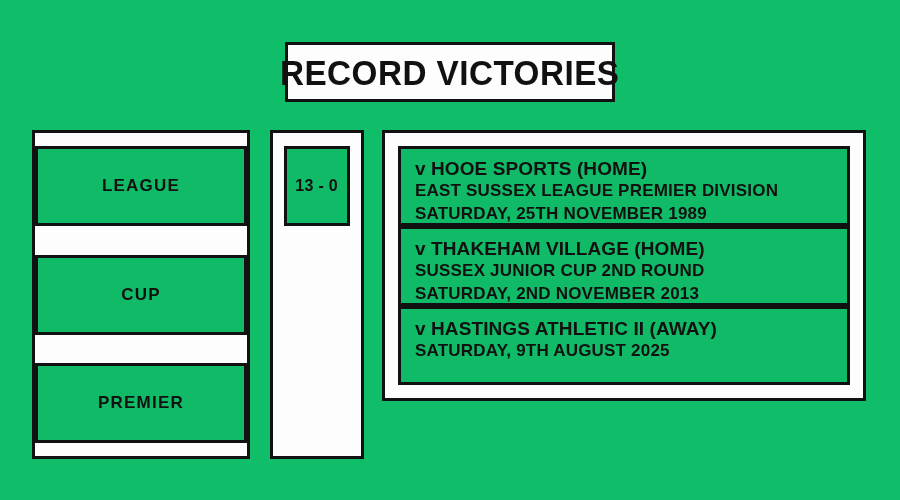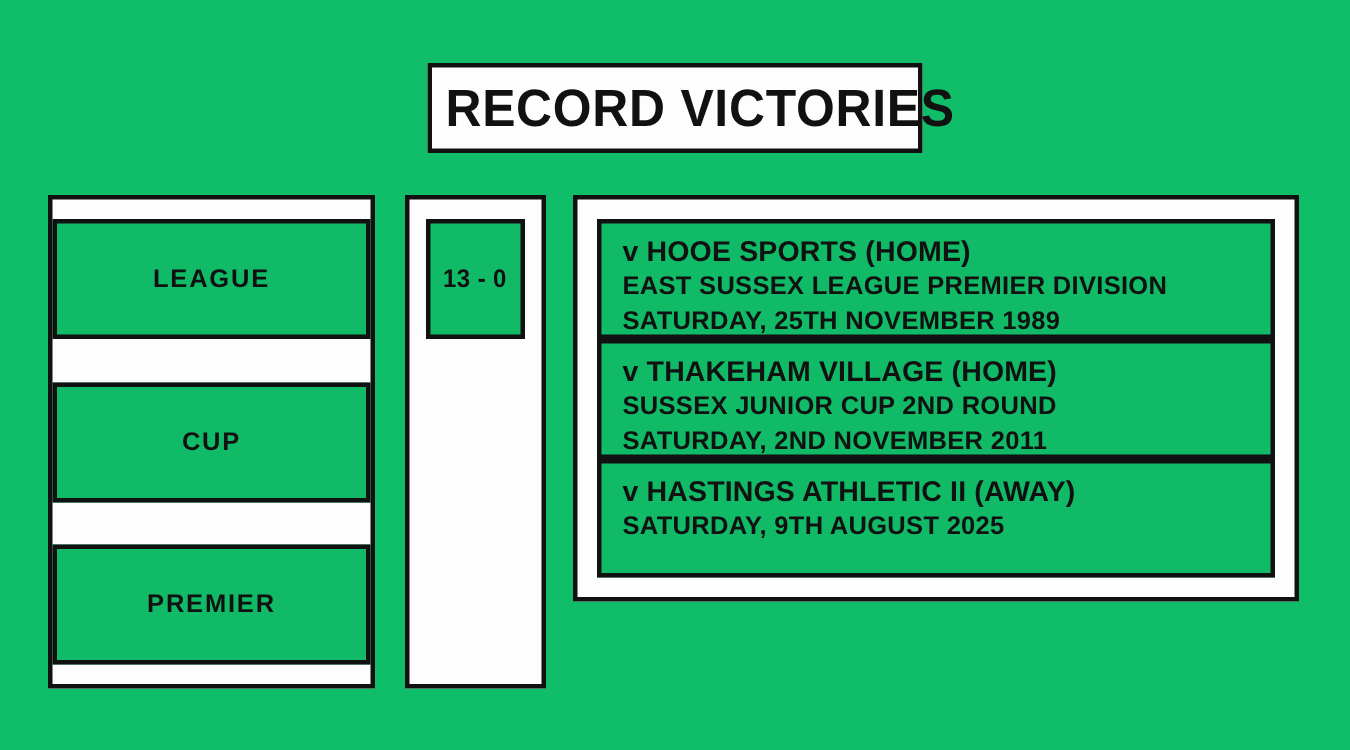--- a/index.html
+++ b/index.html
@@ -20,21 +20,21 @@
     position: absolute;
     left: 285px;
     top: 42px;
     width: 330px;
     height: 60px;
     background: #fdfdfd;
     border: 3px solid #111111;
     box-sizing: border-box;
     display: flex;
     align-items: center;
-    justify-content: flex-start;
+    justify-content: center;
   }
   #title-text {
     font-family: "Liberation Sans", sans-serif;
     font-weight: bold;
     font-size: 35px;
     letter-spacing: 0.5px;
     color: #111111;
     line-height: 1;
     transform: scaleX(0.95);
     white-space: nowrap;
@@ -153,20 +153,20 @@
 
 <div class="panel" id="panel-fixtures">
   <div class="cell cell-fixture">
     <div class="fixture-opponent">v HOOE SPORTS (HOME)</div>
     <div class="fixture-line">EAST SUSSEX LEAGUE PREMIER DIVISION</div>
     <div class="fixture-line">SATURDAY, 25TH NOVEMBER 1989</div>
   </div>
   <div class="cell cell-fixture">
     <div class="fixture-opponent">v THAKEHAM VILLAGE (HOME)</div>
     <div class="fixture-line">SUSSEX JUNIOR CUP 2ND ROUND</div>
-    <div class="fixture-line">SATURDAY, 2ND NOVEMBER 2011</div>
+    <div class="fixture-line">SATURDAY, 2ND NOVEMBER 2013</div>
   </div>
   <div class="cell cell-fixture">
     <div class="fixture-opponent">v HASTINGS ATHLETIC II (AWAY)</div>
 
     <div class="fixture-line">SATURDAY, 9TH AUGUST 2025</div>
   </div>
 </div>
 
 </body></html>

